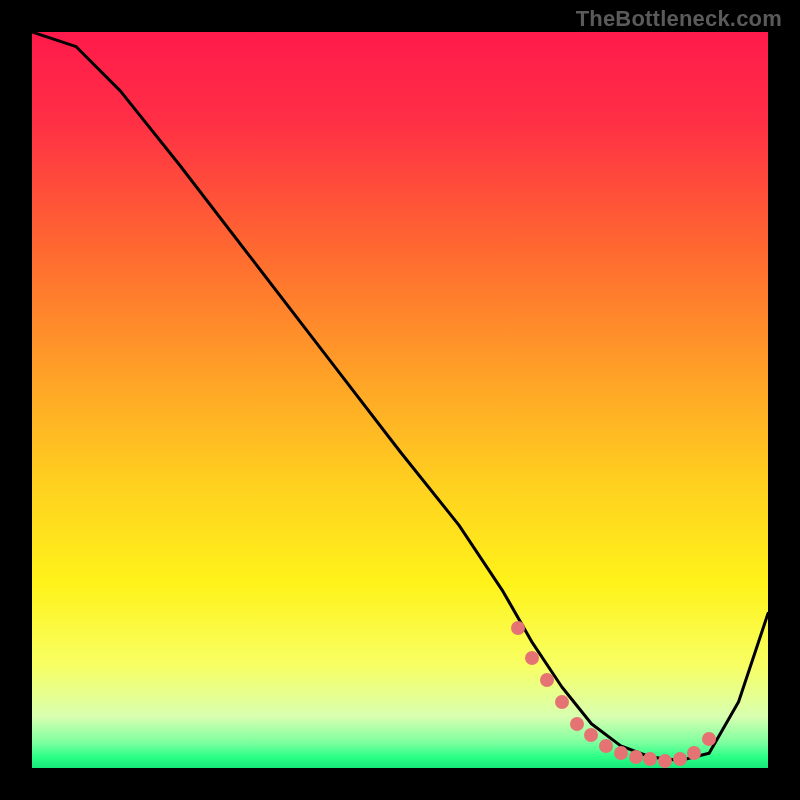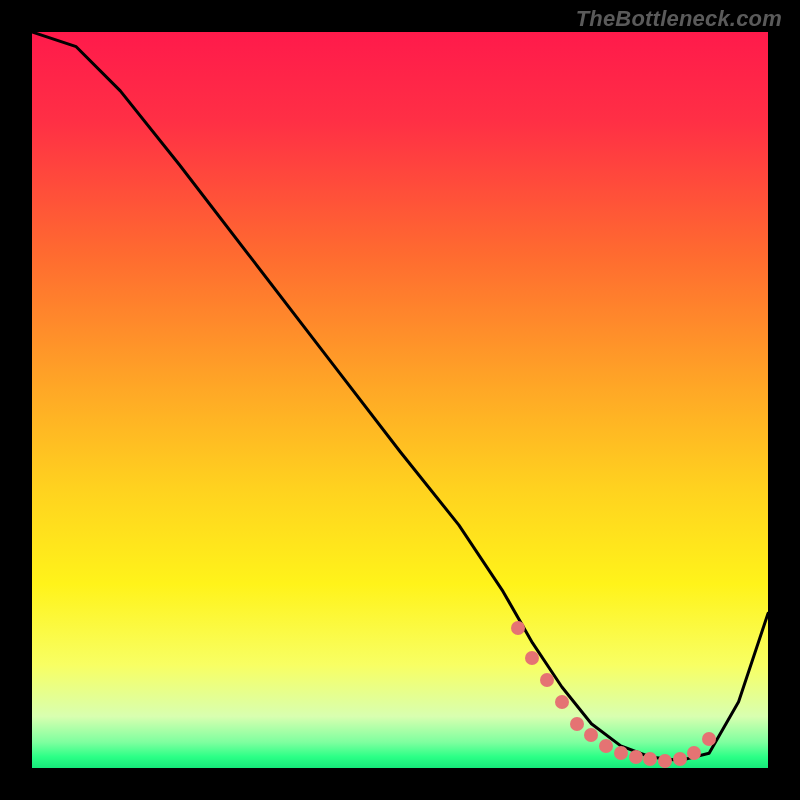--- a/index.html
+++ b/index.html
@@ -9,21 +9,20 @@
     width: 800px;
     height: 800px;
     overflow: hidden;
     font-family: Arial, Helvetica, sans-serif;
   }
   .frame {
     position: relative;
     width: 800px;
     height: 800px;
     background: #000;
-    font-style: italic;
   }
   .attribution {
     position: absolute;
     top: 6px;
     right: 18px;
     color: #5a5a5a;
     font-size: 22px;
     font-weight: 600;
     letter-spacing: 0.2px;
   }

